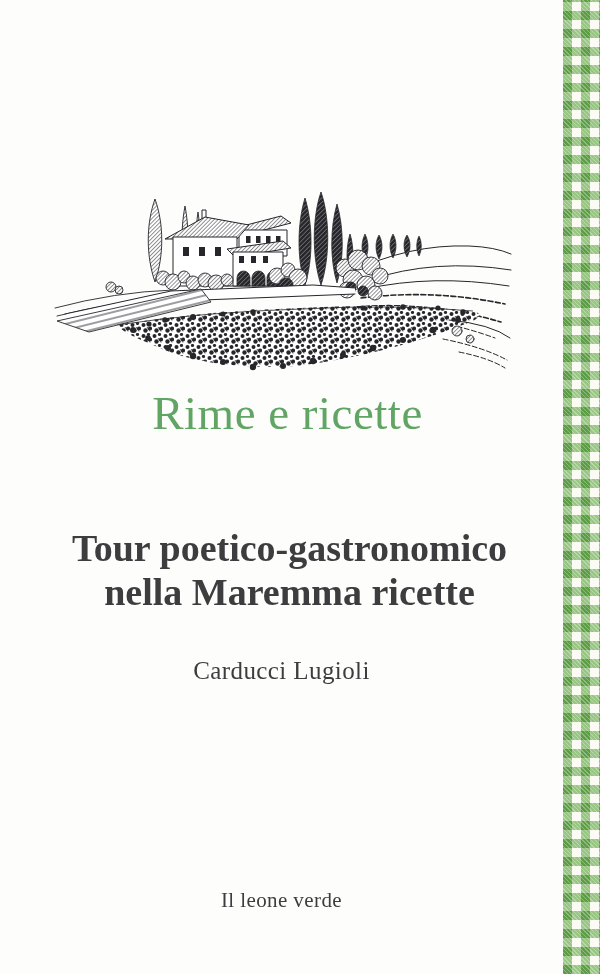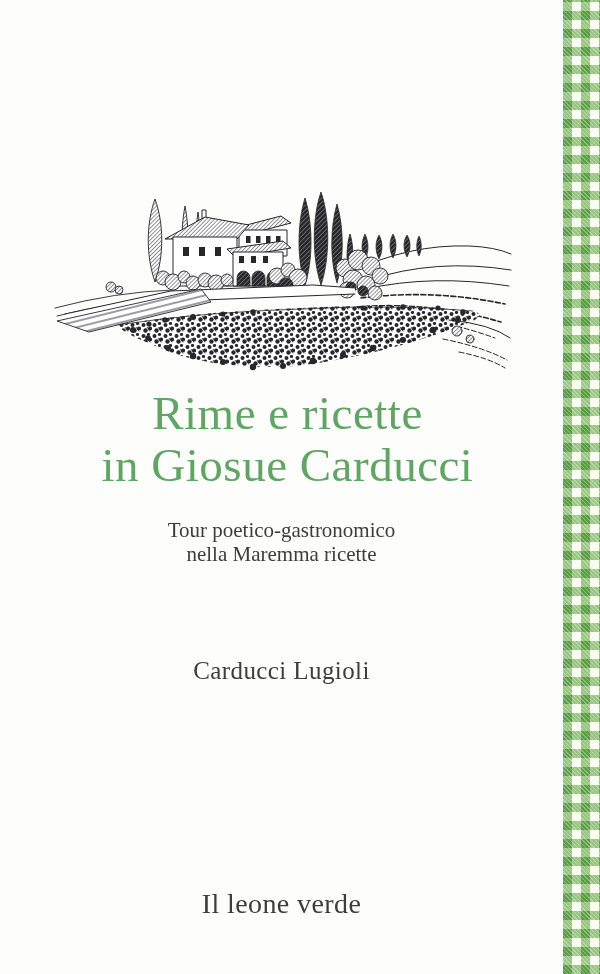--- a/index.html
+++ b/index.html
@@ -19,31 +19,31 @@
   }
   .content{position:absolute;left:0;top:0;width:563px;height:100%;text-align:center}
   .illus{position:absolute;left:53px;top:190px;width:460px;height:188px}
   .title{
     position:absolute;top:388px;left:0;width:100%;margin:0;
     font-size:47px;font-weight:400;line-height:1.10;
     color:var(--title-green);letter-spacing:.5px;padding-left:12px;
   }
   .title span{display:block}
   .subtitle{
-    position:absolute;top:518px;left:0;width:100%;margin:0;
-    font-size:21px;font-weight:400;line-height:1.16;color:var(--text-dark);
+    position:absolute;top:518px;left:0;width:100%;margin:8px;
+    font-size:38px;font-weight:700;line-height:1.16;color:var(--text-dark);
   }
   .subtitle span{display:block}
   .author{
     position:absolute;top:657px;left:0;width:100%;
     font-size:25px;color:var(--text-dark);letter-spacing:.4px;
   }
   .publisher{
     position:absolute;top:888px;left:0;width:100%;
-    font-size:28px;color:var(--text-dark);letter-spacing:.4px;
+    font-size:21px;color:var(--text-dark);letter-spacing:.4px;
   }
   .gingham{
     position:absolute;top:0;right:0;width:37px;height:100%;
     background-color:#fbfbf4;
     background-image:
       repeating-linear-gradient(0deg,  var(--gingham-green) 0 9px, #ffffff 9px 18px),
       repeating-linear-gradient(90deg, var(--gingham-green) 0 9px, #ffffff 9px 18px);
     background-blend-mode:multiply;
   }
   .gingham::after{
@@ -219,21 +219,20 @@
         <circle cx="404" cy="141" r="5" fill="url(#pMid)" stroke-width="0.9"></circle>
         <circle cx="417" cy="149" r="4" fill="url(#pMid)" stroke-width="0.9"></circle>
         <path d="M396,130 Q438,134 457,148"></path>
         <path d="M390,149 Q430,157 454,170" stroke-dasharray="5 2.5"></path>
         <path d="M406,162 Q436,168 452,178" stroke-dasharray="5 2.5"></path>
       </g>
     </svg>
 
     <h1 class="title">
       <span>Rime e ricette</span>
-      <span>in Giosue Carducci</span>
     </h1>
 
     <h2 class="subtitle">
       <span>Tour poetico-gastronomico</span>
       <span>nella Maremma ricette</span>
     </h2>
 
     <div class="author">Carducci Lugioli</div>
 
     <div class="publisher">Il leone verde</div>

